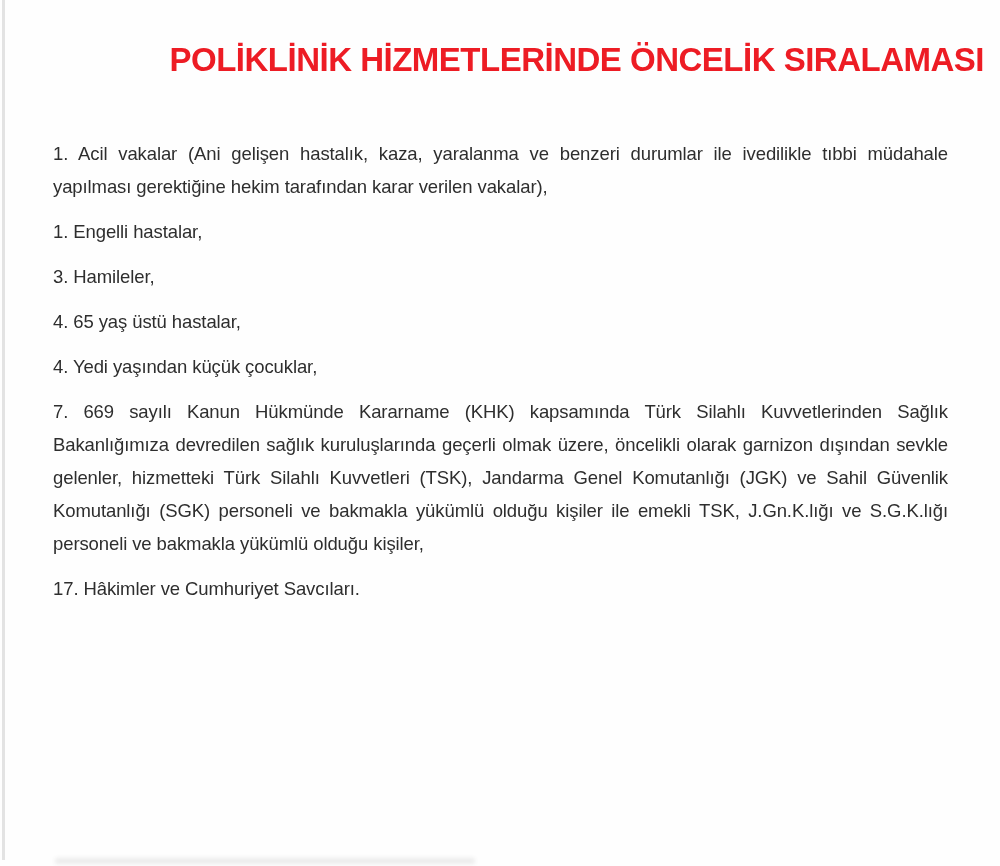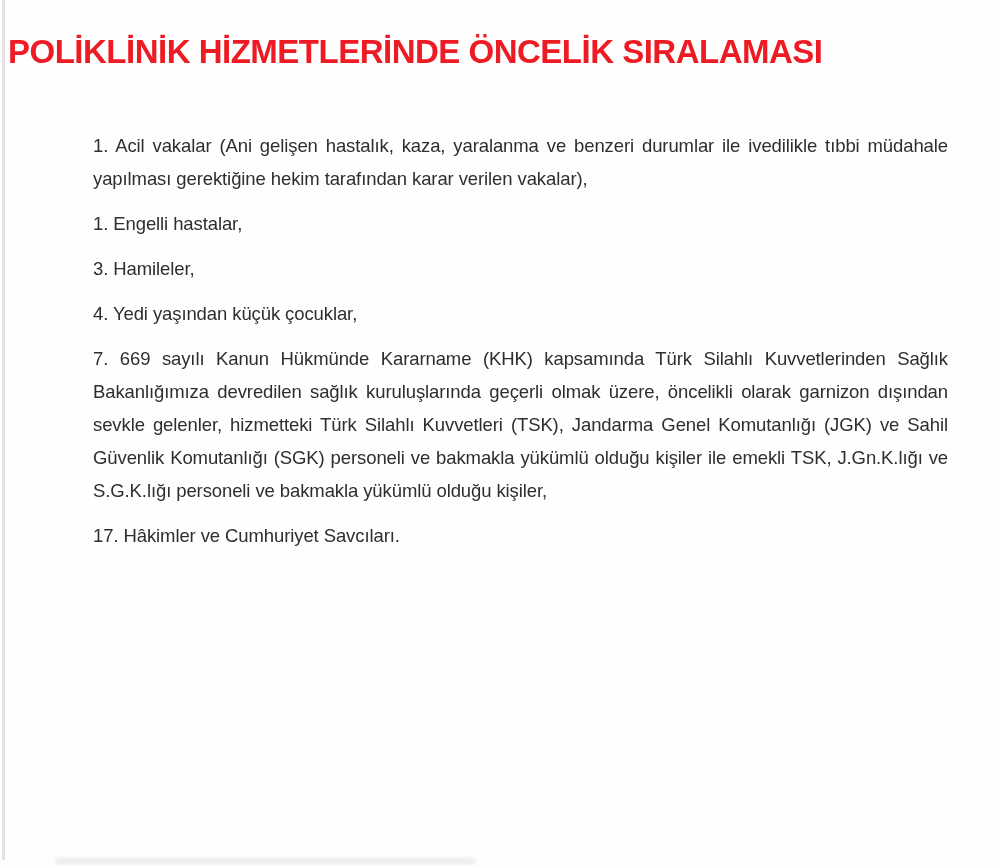--- a/index.html
+++ b/index.html
@@ -16,34 +16,33 @@
   }
   .page-left-edge {
     position: absolute;
     left: 2px;
     top: 0;
     width: 3px;
     height: 860px;
     background: #e3e3e3;
   }
   h1.doc-title {
-    margin: 8px;
+    margin: 16px;
     padding-top: 24px;
-    text-align: left;
+    text-align: right;
     font-size: 33px;
     line-height: 40px;
     font-weight: bold;
     letter-spacing: -0.5px;
     color: #ed1c24;
   }
   .doc-body {
     margin-top: 57px;
     padding-left: 53px;
     padding-right: 52px;
-    margin-left: 40px;
   }
   .doc-body p {
     margin: 0 0 12px 0;
     font-size: 18.5px;
     line-height: 33px;
     letter-spacing: -0.1px;
     color: #2e2e2e;
     text-align: justify;
   }
   .partial-next-line-artifact {
@@ -62,18 +61,19 @@
 <body>
 
 <div class="page-left-edge"></div>
 
 <h1 class="doc-title">POLİKLİNİK HİZMETLERİNDE ÖNCELİK SIRALAMASI</h1>
 
 <div class="doc-body" id="priority-list">
     <p>1. Acil vakalar (Ani gelişen hastalık, kaza, yaralanma ve benzeri durumlar ile ivedilikle tıbbi müdahale yapılması gerektiğine hekim tarafından karar verilen vakalar),</p>
     <p>1. Engelli hastalar,</p>
     <p>3. Hamileler,</p>
+    <p>4. 65 yaş üstü hastalar,</p>
     <p>4. Yedi yaşından küçük çocuklar,</p>
     <p>7. 669 sayılı Kanun Hükmünde Kararname (KHK) kapsamında Türk Silahlı Kuvvetlerinden Sağlık Bakanlığımıza devredilen sağlık kuruluşlarında geçerli olmak üzere, öncelikli olarak garnizon dışından sevkle gelenler, hizmetteki Türk Silahlı Kuvvetleri (TSK), Jandarma Genel Komutanlığı (JGK) ve Sahil Güvenlik Komutanlığı (SGK) personeli ve bakmakla yükümlü olduğu kişiler ile emekli TSK, J.Gn.K.lığı ve S.G.K.lığı personeli ve bakmakla yükümlü olduğu kişiler,</p>
     <p>17. Hâkimler ve Cumhuriyet Savcıları.</p>
   </div>
 
 <div class="partial-next-line-artifact"></div>
 
 </body></html>

